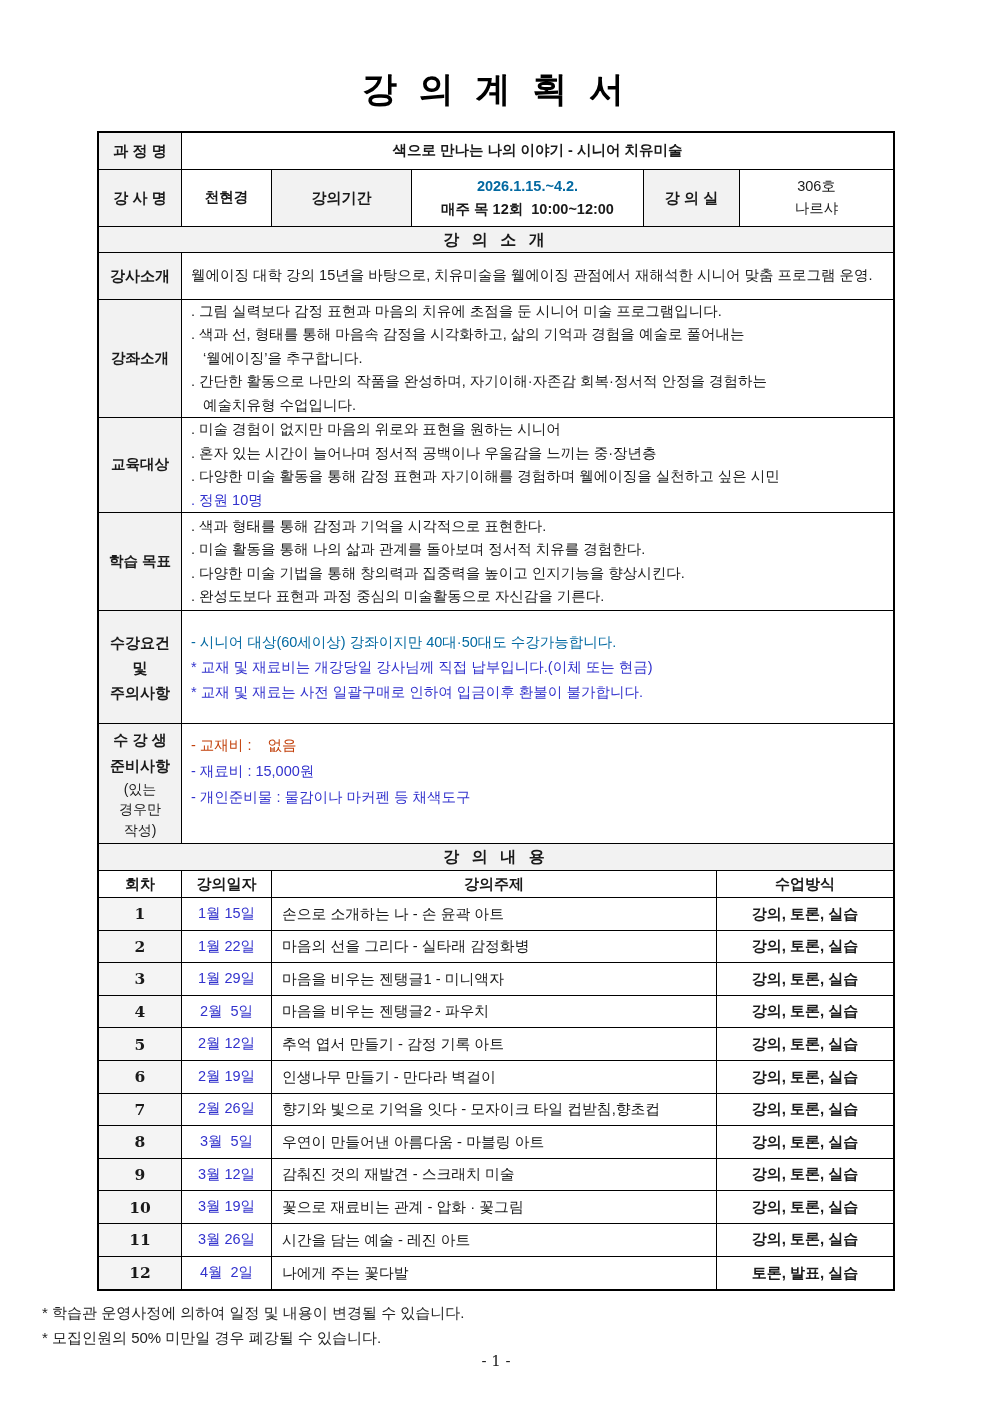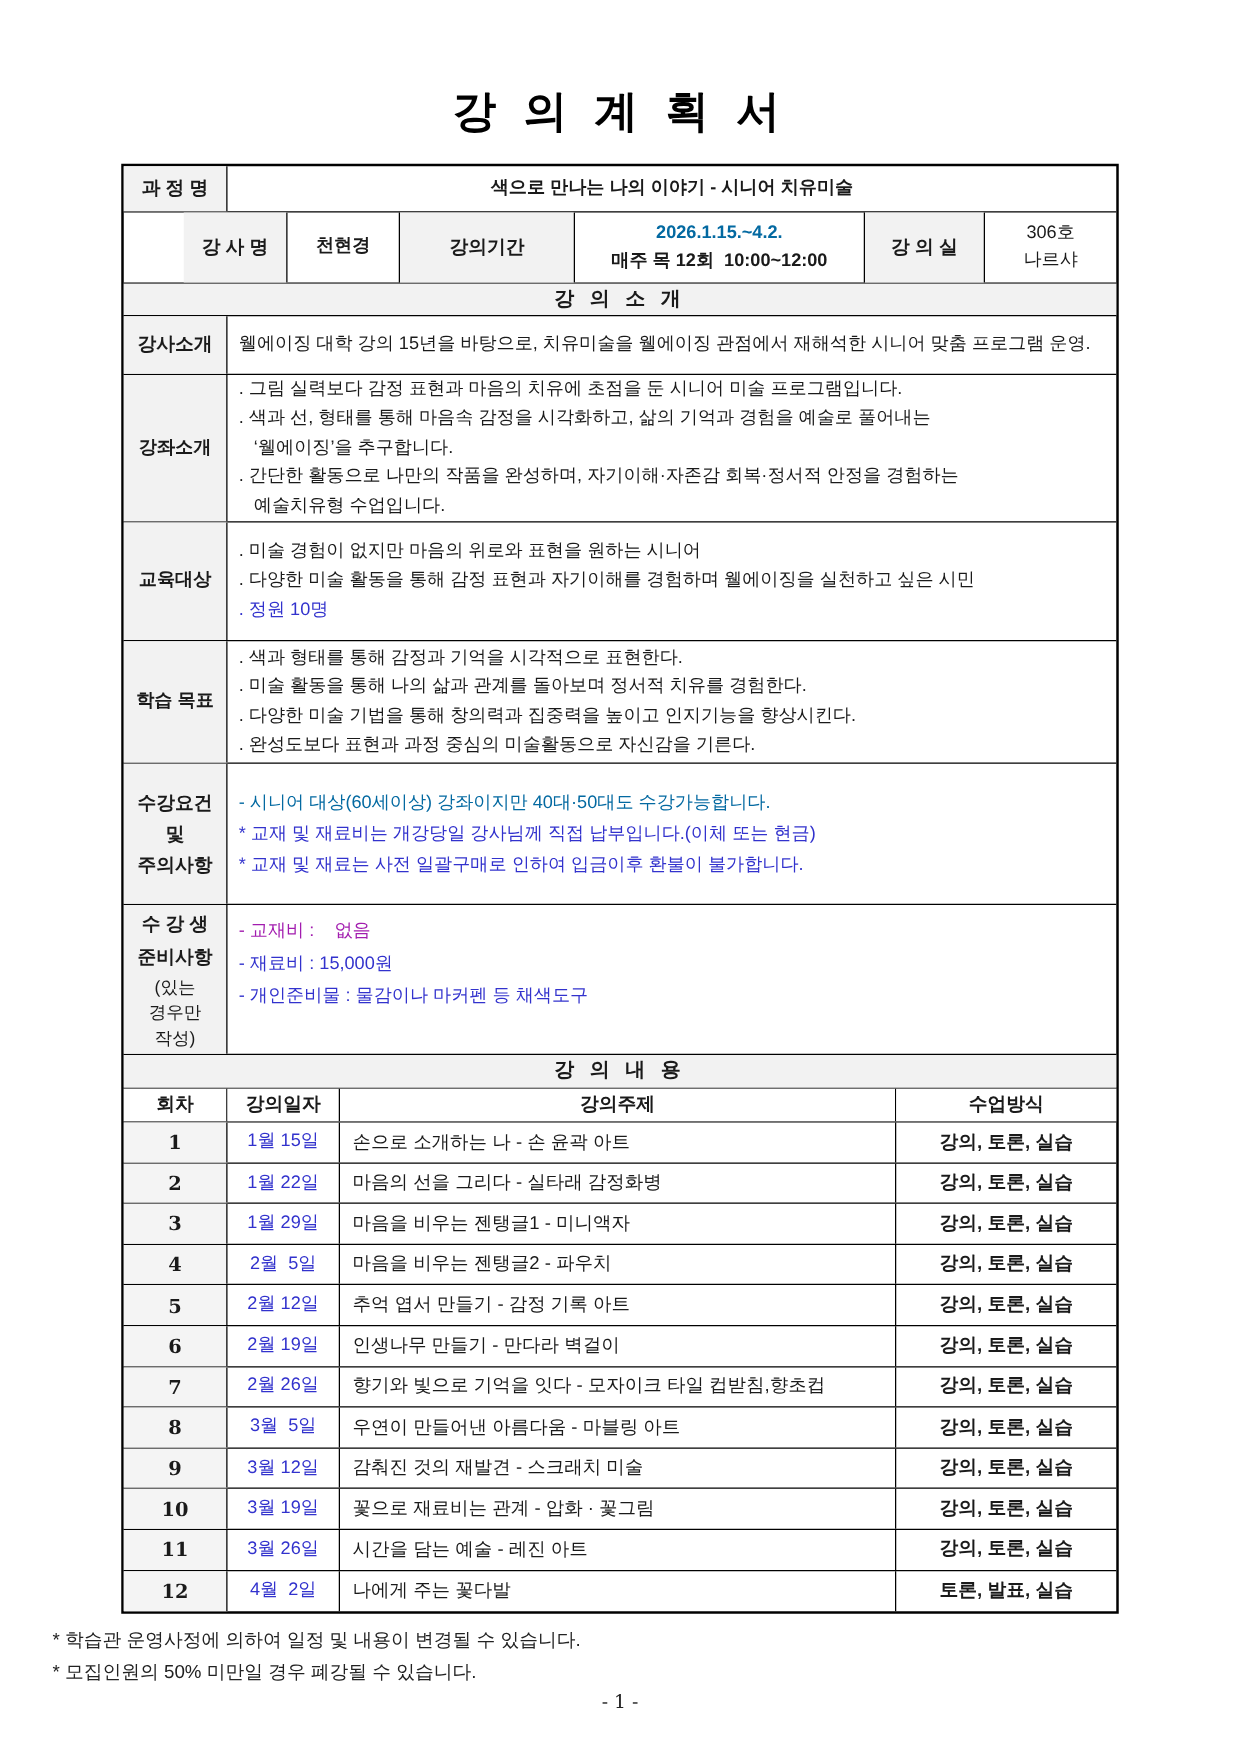--- a/index.html
+++ b/index.html
@@ -56,26 +56,26 @@
     background:#f2f2f2;
     text-align:center;
     font-weight:bold;
     font-size:16px;
     letter-spacing:4px;
     justify-content:center;
   }
   .bold{font-weight:bold;}
   .red{color:#0369a1;}
   .blue{color:#3232cd;}
-  .dark{color:#a21caf;margin-top:48px;}
+  .dark{color:#c2410c;margin-top:48px;}
   .pre{white-space:pre-wrap;}
 
   
   .r-course{grid-template-columns:83px 1fr;height:37px;}
-  .r-instr{grid-template-columns:83px 90px 140px 232px 96px 1fr;height:57px;padding-left:48px;}
+  .r-instr{grid-template-columns:83px 90px 140px 232px 96px 1fr;height:57px;}
   .r-sechead{grid-template-columns:1fr;height:26px;}
   .r-si{grid-template-columns:83px 1fr;height:47px;}
   .r-ci{grid-template-columns:83px 1fr;height:118px;}
   .r-target{grid-template-columns:83px 1fr;height:95px;}
   .r-goal{grid-template-columns:83px 1fr;height:98px;}
   .r-req{grid-template-columns:83px 1fr;height:113px;}
   .r-prep{grid-template-columns:83px 1fr;height:120px;}
   .r-chead{grid-template-columns:1fr;height:27px;}
   .r-thead{grid-template-columns:83px 90px 1fr 176px;height:27px;}
   .r-srow{grid-template-columns:83px 90px 1fr 176px;height:32.6px;}
@@ -160,20 +160,21 @@
       <div class="pre">   ‘웰에이징’을 추구합니다.</div>
       <div class="pre">. 간단한 활동으로 나만의 작품을 완성하며, 자기이해·자존감 회복·정서적 안정을 경험하는</div>
       <div class="pre">   예술치유형 수업입니다.</div>
     </div>
   </div>
 
   <div class="row r-target">
     <div class="cell label">교육대상</div>
     <div class="cell left">
       <div class="pre">. 미술 경험이 없지만 마음의 위로와 표현을 원하는 시니어</div>
+      <div class="pre">. 혼자 있는 시간이 늘어나며 정서적 공백이나 우울감을 느끼는 중·장년층</div>
       <div class="pre">. 다양한 미술 활동을 통해 감정 표현과 자기이해를 경험하며 웰에이징을 실천하고 싶은 시민</div>
       <div class="pre blue">. 정원 10명</div>
     </div>
   </div>
 
   <div class="row r-goal">
     <div class="cell label">학습 목표</div>
     <div class="cell left">
       <div class="pre">. 색과 형태를 통해 감정과 기억을 시각적으로 표현한다.</div>
       <div class="pre">. 미술 활동을 통해 나의 삶과 관계를 돌아보며 정서적 치유를 경험한다.</div>

